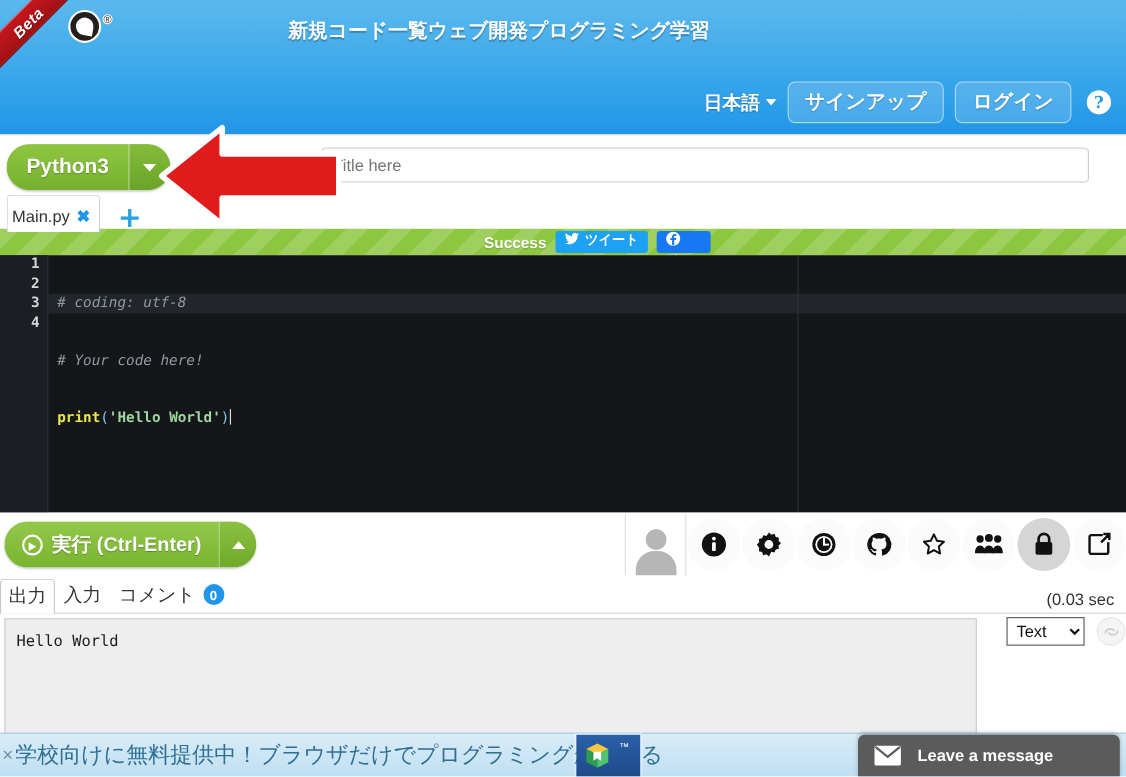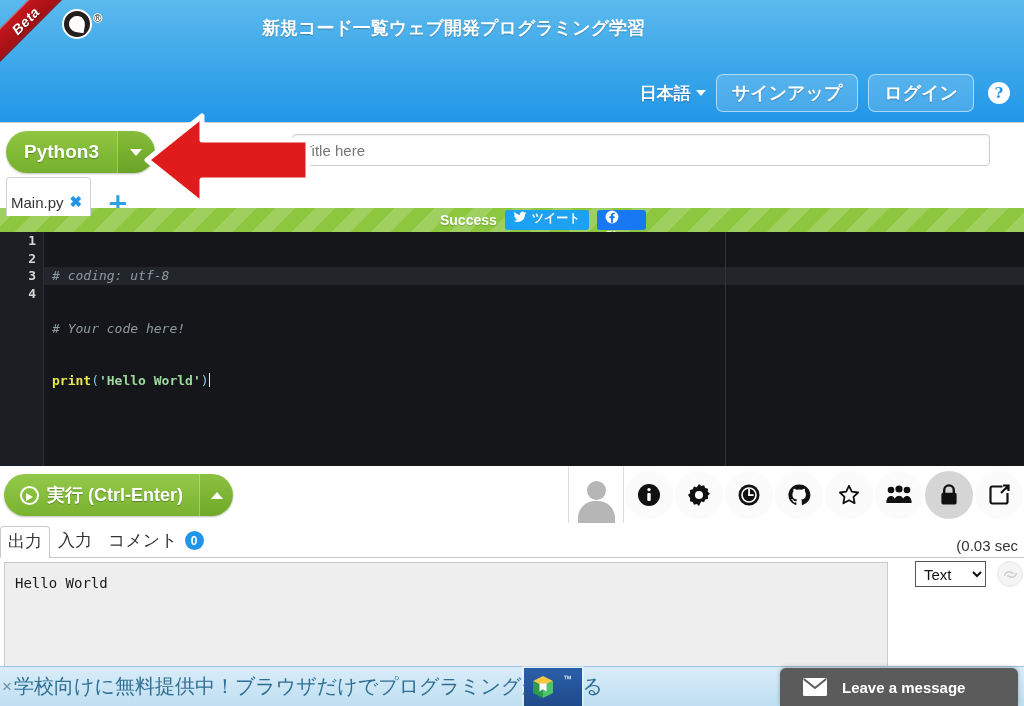--- a/index.html
+++ b/index.html
@@ -137,21 +137,21 @@
     box-shadow: inset 0 1px 2px rgba(0,0,0,.06);
   }
   .tabs-row {
     position: absolute; left: 6px; top: 54px;
     display: flex; align-items: flex-end; gap: 0;
   }
   .file-tab {
     background: #ffffff;
     border: 1px solid #cfd3d6; border-bottom: none;
     border-radius: 4px 4px 0 0;
-    padding: 15px 8px 5px 4px;
+    padding: 10px 8px 5px 4px;
     display: flex; align-items: center; gap: 6px;
     font-size: 15px; color: #333333; cursor: pointer;
     position: relative; z-index: 3;
   }
   .tab-close { color: #2196e8; font-size: 15px; font-weight: bold; cursor: pointer; }
   .tab-add {
     color: #2ca3e0; font-size: 26px; font-weight: bold; line-height: 22px;
     margin-left: 16px; margin-bottom: 2px; cursor: pointer;
     font-family: "DejaVu Sans", sans-serif;
   }
@@ -294,21 +294,21 @@
     border-radius: 4px 4px 0 0; position: relative; z-index: 2;
     margin-bottom: -1px;
   }
   .count-badge {
     background: #2196e8; color: #fff; font-size: 12px; font-weight: bold;
     border-radius: 50%; width: 19px; height: 19px;
     display:flex; align-items:center; justify-content:center;
   }
   .exec-time {
     margin-left: auto; font-size: 15px; color: #333333;
-    padding-right: 6px; padding-bottom: 3px; white-space: nowrap;
+    padding-right: 11px; padding-bottom: 3px; white-space: nowrap;
   }
 
   
   .out-toolbar {
     position: absolute; top: 558px; left: 0; width: 1024px; height: 32px;
     background: #ffffff;
   }
   .fmt-select {
     position: absolute; right: 38px; top: 3px;
     font-size: 15px; font-family: "Liberation Sans", sans-serif;
@@ -358,21 +358,21 @@
   .cloud-text {
     color: #ffffff; font-size: 27px; font-weight: bold;
     letter-spacing: -0.5px; font-family: "DejaVu Sans", sans-serif;
     text-shadow: 0 1px 2px rgba(0,0,0,.4);
   }
   .cloud-tm { color:#fff; font-size:9px; align-self:flex-start; margin-top:6px; }
   .chat-widget {
     position: absolute; right: 6px; bottom: 0;
     width: 238px; height: 38px;
     background: #5b5b5b; border-radius: 6px 6px 0 0;
-    display: flex; align-items: center; gap: 14px; padding-left: 22px;
+    display: flex; align-items: center; gap: 14px; padding-left: 14px;
     cursor: pointer;
     box-shadow: 0 -1px 4px rgba(0,0,0,.25);
   }
   .chat-text { color: #ffffff; font-size: 15px; font-weight: bold; }
 
   
   .red-arrow {
     position: absolute; left: 140px; top: 112px;
     width: 172px; height: 96px; pointer-events: none; z-index: 50;
   }

